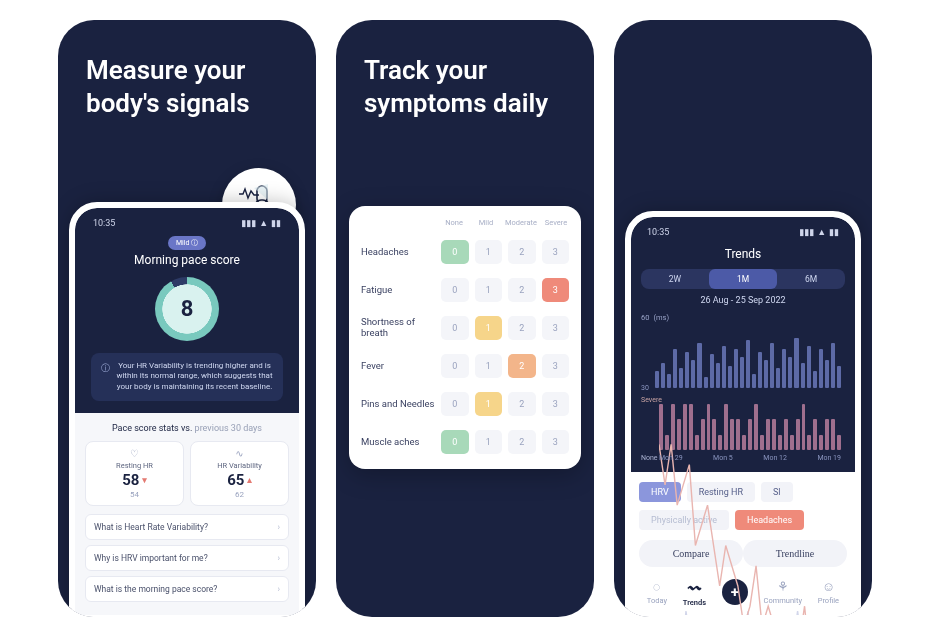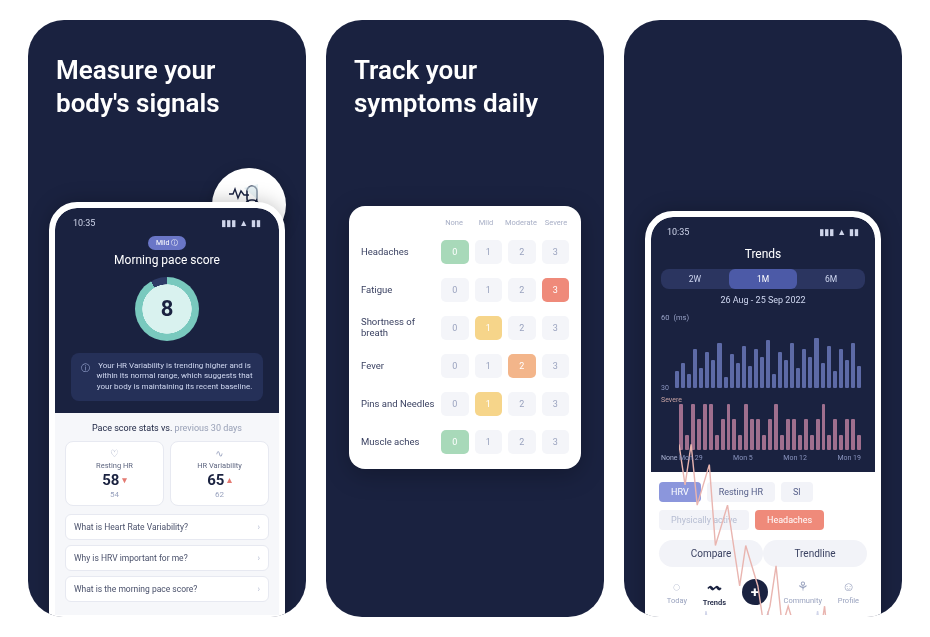--- a/index.html
+++ b/index.html
@@ -5,21 +5,21 @@
   * { box-sizing: border-box; margin: 0; padding: 0; }
   body {
     font-family: -apple-system, BlinkMacSystemFont, "Segoe UI", Roboto, Helvetica, Arial, sans-serif;
     background: #ffffff;
     padding: 20px 10px;
     display: flex;
     gap: 20px;
     justify-content: center;
   }
   .panel {
-    width: 278px;
+    width: 258px;
     height: 597px;
     background: #1a2240;
     border-radius: 36px;
     position: relative;
     overflow: hidden;
     color: #fff;
   }
   .panel-heading {
     font-size: 26px;
     font-weight: 600;
@@ -157,21 +157,21 @@
   .trends-bottom { background:#fff; color:#1a2240; padding:10px 8px 8px; }
   .pill-row { display:flex; gap:6px; overflow:hidden; margin-bottom:8px; }
   .pill {
     font-size:9px; padding:5px 12px; border-radius:4px; white-space:nowrap;
     background:#f2f3f8; color:#57608a;
   }
   .pill.blue { background:#8b96dc; color:#fff; }
   .pill.red  { background:#ef8a7a; color:#fff; }
   .pill.ghost { background:#f2f3f8; color:#b6bdd2; }
   .pill-row2 { display:flex; gap:6px; overflow:hidden; margin-bottom:10px; }
-  .big-btn-row { display:flex; margin-bottom:10px; }
+  .big-btn-row { display:flex; margin-bottom:10px;font-family:Liberation Serif, serif; }
   .big-btn { flex:1; text-align:center; font-size:10px; padding:8px 0; border-radius:16px; background:#f2f3f8; color:#3b4262; }
   .tabbar {
     display:flex; justify-content:space-around; align-items:center; font-size:7.5px; color:#9aa3bf;
   }
   .tabitem { display:flex; flex-direction:column; align-items:center; gap:2px; }
   .tabitem.active { color:#1a2240; font-weight:600; }
   .tab-icon { font-size:13px; }
   .tab-add {
     width:26px; height:26px; border-radius:50%; background:#1a2240; color:#fff;
     display:flex; align-items:center; justify-content:center; font-size:15px; font-weight:700;

